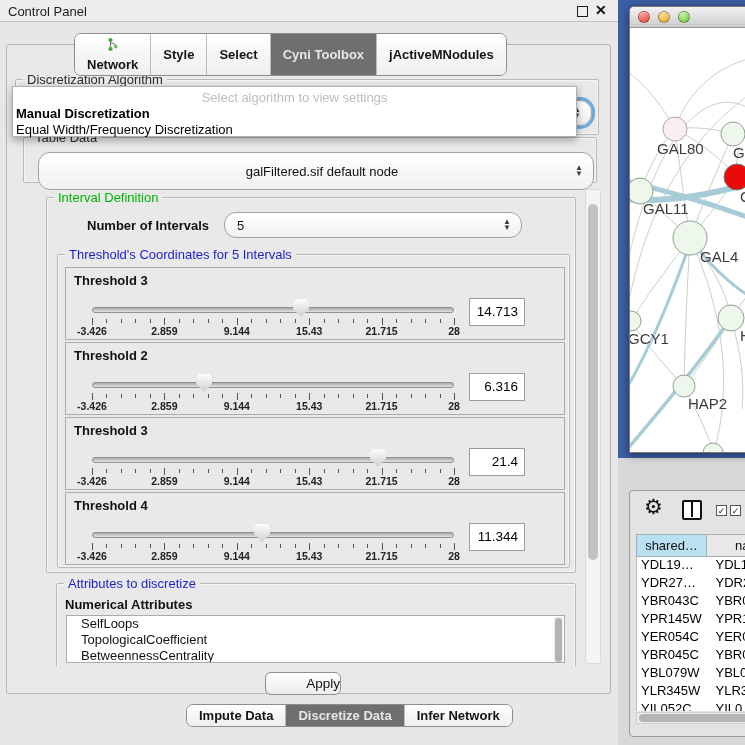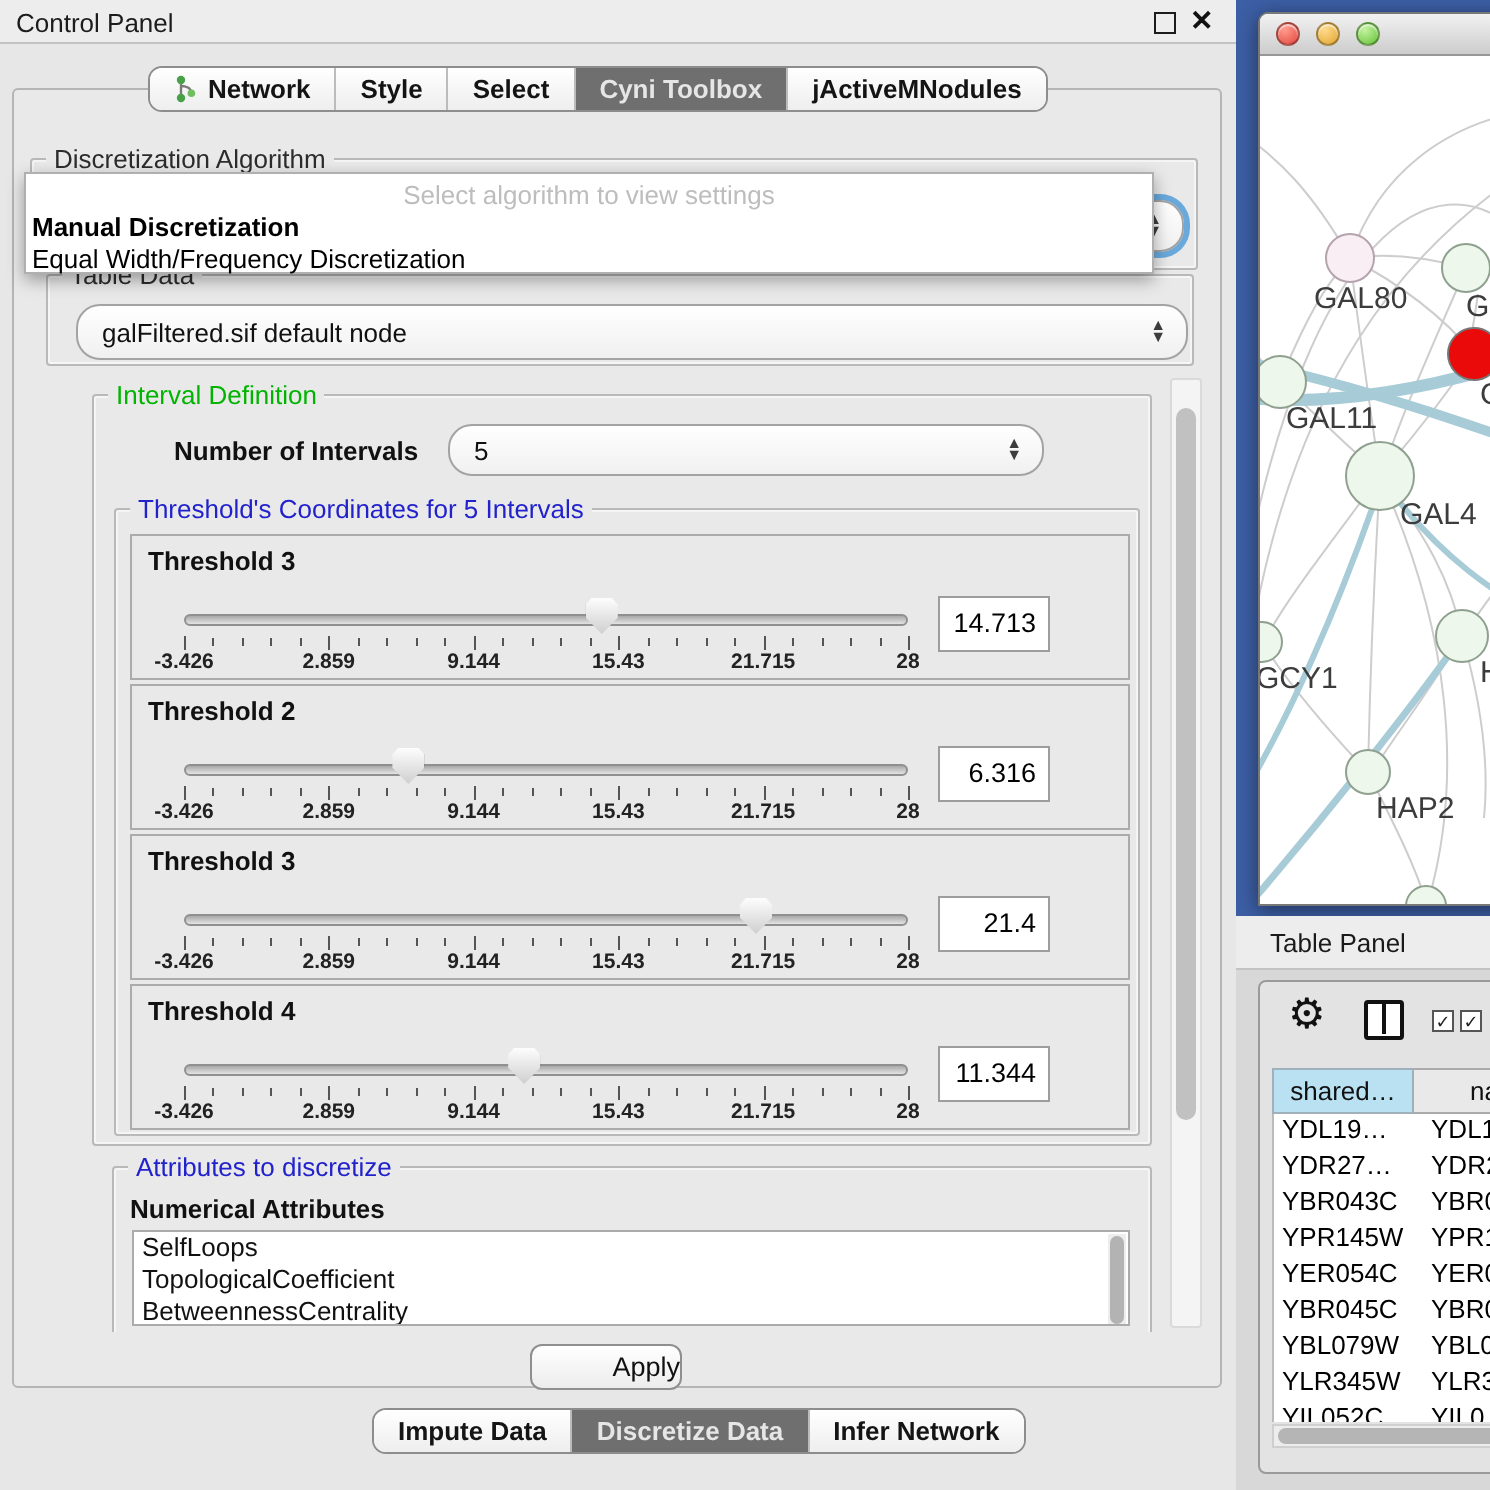--- a/index.html
+++ b/index.html
@@ -15,21 +15,21 @@
   .titlebar .title { position:absolute; left:8px; top:4px; font-size:13px; color:#1c1c1c; }
   .float-btn { position:absolute; left:577px; top:6px; width:11px; height:11px;
     border:1.5px solid #1c1c1c; background:transparent; }
   .close-btn { position:absolute; left:595px; top:2px; font-size:14px; font-weight:bold; color:#111; }
 
   .seg-group { position:absolute; display:flex; border:1px solid #8d8d8d; border-radius:7px;
     overflow:hidden; background:#fcfcfc; z-index:5; }
   .seg { padding:3px 12px; font-size:13px; font-weight:600; color:#141414;
     background:linear-gradient(#ffffff,#eeeeee); border-left:1px solid #bcbcbc;
     display:flex; align-items:center; gap:5px; white-space:nowrap; }
-  .seg:first-child { border-left:none; }
+  .seg:first-child { border-left:none;flex-direction:column; }
   .seg.selected { background:#6f6f6f; color:#e6e6e6; }
   #top-tabs { left:74px; top:33px; }
   #bottom-tabs { left:143px; top:704px;margin-left:43px; }
 
   .main-panel { position:absolute; left:6px; top:44px; width:605px; height:650px;
     background:#e9e9e9; border:1px solid #b5b5b5; border-radius:3px; }
 
   .groupbox { position:absolute; border:1px solid #b9b9b9; border-radius:2px;
     box-shadow: inset 0 0 0 1px rgba(255,255,255,.55); }
   .legend { position:absolute; top:-8px; left:7px; background:#e9e9e9; padding:0 4px;
@@ -76,21 +76,21 @@
   .scale-labels { position:absolute; left:26px; top:57px; width:362px; height:12px; }
   .scale-label { position:absolute; transform:translateX(-50%); font-size:10.5px;
     font-weight:bold; color:#222; white-space:nowrap; }
   .value-box { position:absolute; left:403px; top:30px; width:56px; height:28px;
     background:#ffffff; border:1px solid #9d9d9d; font-size:13.5px; color:#000;
     text-align:right; line-height:26px; padding-right:6px; }
 
   .attr-sublabel { position:absolute; left:8px; top:13px; font-size:13px; font-weight:bold; color:#111; }
   .attr-list { position:absolute; left:9px; top:31px; width:499px; height:48px;
     background:#ffffff; border:1px solid #ababab; overflow:hidden; }
-  .attr-item { font-size:13px; color:#111; padding-left:4px; line-height:16px; }
+  .attr-item { font-size:13px; color:#111; padding-left:14px; line-height:16px; }
   .attr-list .list-scroll { position:absolute; right:1px; top:1px; width:9px; height:46px; background:#ededed; }
   .attr-list .list-scroll .thumb { position:absolute; left:1px; top:1px; width:7px; height:44px;
     background:#b3b3b3; border-radius:4px; }
 
   .apply-btn { position:absolute; left:264px; top:671px; width:76px; height:23px;
     background:linear-gradient(#ffffff,#ececec); border:1px solid #8f8f8f; border-radius:6px;
     font-size:13.5px; text-align:right; line-height:21px; color:#111; }
 
   
   .right-region { position:absolute; left:618px; top:0; width:127px; height:745px; background:#d8d8d8; }
@@ -166,21 +166,21 @@
 
   <div class="groupbox" style="left:8px; top:34px; width:584px; height:56px;">
     <span class="legend dark">Discretization Algorithm</span>
     <div class="combo focus-ring" style="left:14px; top:20px; width:562px; height:26px;">
       <span class="spin">▲<br>▼</span>
     </div>
   </div>
 
   <div class="groupbox" style="left:16px; top:92px; width:574px; height:46px;">
     <span class="legend dark">Table Data</span>
-    <div class="combo" style="left:14px; top:14px; width:556px; height:28px;">
+    <div class="combo" style="left:14px; top:14px; width:556px; height:38px;justify-content:center;">
       <span>galFiltered.sif default node</span>
       <span class="spin">▲<br>▼</span>
     </div>
   </div>
 
   <div class="scroll-viewport" style="left:6px; top:142px;">
 
     <div class="groupbox" style="left:33px; top:10px; width:530px; height:376px;">
       <span class="legend green">Interval Definition</span>
 
@@ -456,23 +456,20 @@
         <circle cx="1" cy="292" r="10" fill="#edf7ec" stroke="#8fa08f" stroke-width="1"></circle>
         <text x="-2" y="315" font-size="15" fill="#3c3c3c" font-family="&quot;Liberation Sans&quot;, sans-serif">GCY1</text>
         <circle cx="101" cy="289" r="13" fill="#edf7ec" stroke="#8fa08f" stroke-width="1"></circle>
         <text x="110" y="312" font-size="15" fill="#3c3c3c" font-family="&quot;Liberation Sans&quot;, sans-serif">H</text>
         <circle cx="54" cy="357" r="11" fill="#edf7ec" stroke="#8fa08f" stroke-width="1"></circle>
         <text x="58" y="380" font-size="15" fill="#3c3c3c" font-family="&quot;Liberation Sans&quot;, sans-serif">HAP2</text>
         <circle cx="83" cy="424" r="10" fill="#edf7ec" stroke="#8fa08f" stroke-width="1"></circle>
       </svg>
   </div>
 
-  <div class="tablepanel-strip">
-    <span class="t">Table Panel</span>
-  </div>
 
   <div class="table-window">
     <div class="tw-toolbar">
       <span class="gear">⚙</span>
       <span class="cols-icon"></span>
       <span class="chk" style="left:86px;">✓</span>
       <span class="chk" style="left:100px;">✓</span>
     </div>
     <div class="tw-header">
       <div class="th-cell c1">shared…</div>

